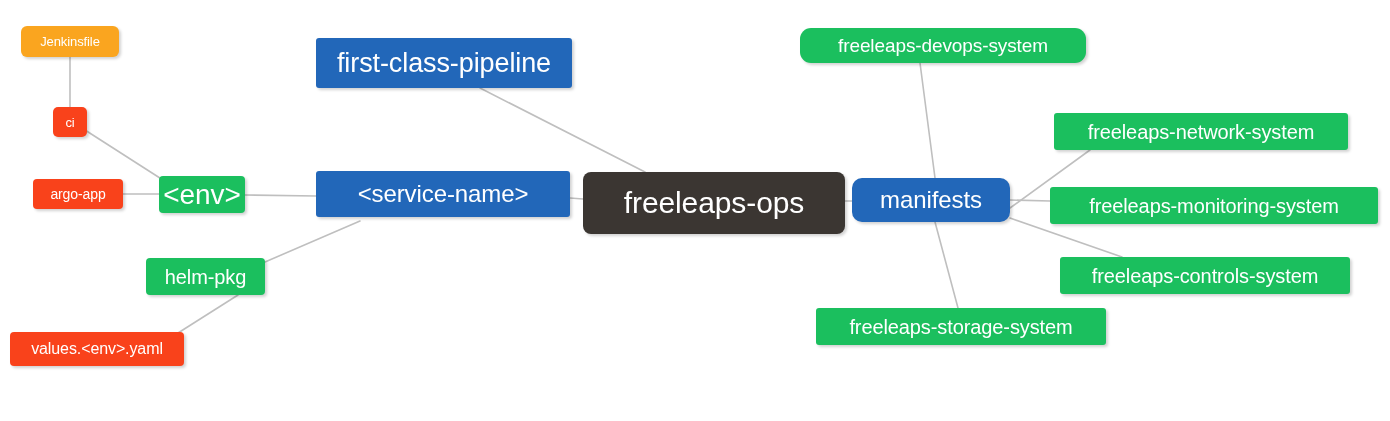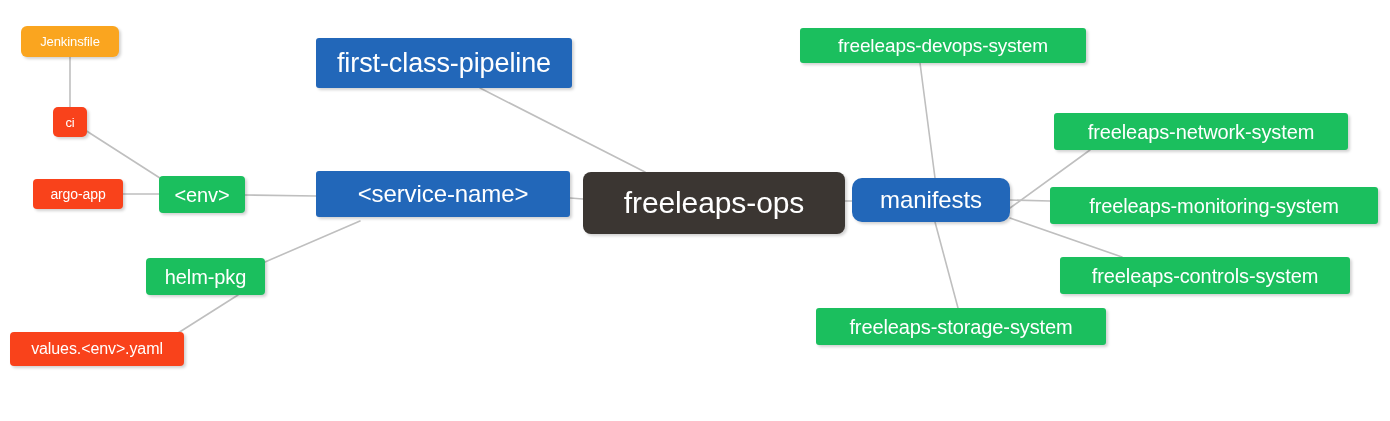--- a/index.html
+++ b/index.html
@@ -61,25 +61,25 @@
       <line x1="1010" y1="208" x2="1090" y2="150" stroke="#bfbfbf" stroke-width="1.6" stroke-linecap="round"></line>
       <line x1="1010" y1="200" x2="1050" y2="201" stroke="#bfbfbf" stroke-width="1.6" stroke-linecap="round"></line>
       <line x1="1010" y1="218" x2="1122" y2="257" stroke="#bfbfbf" stroke-width="1.6" stroke-linecap="round"></line>
       <line x1="935" y1="222" x2="958" y2="308" stroke="#bfbfbf" stroke-width="1.6" stroke-linecap="round"></line>
     </svg>
   <div id="node-layer">
       <div class="node" style="left: 21px; top: 26px; width: 98px; height: 31px; background: rgb(250, 165, 31); font-size: 13px; border-radius: 6px;">Jenkinsfile</div>
       <div class="node" style="left: 53px; top: 107px; width: 32px; height: 30px; background: rgb(249, 66, 27); font-size: 13px; border-radius: 5px;">ci</div>
       <div class="node" style="left: 33px; top: 179px; width: 90px; height: 30px; background: rgb(249, 66, 27); font-size: 14px; border-radius: 4px;">argo-app</div>
       <div class="node" style="left: 10px; top: 332px; width: 174px; height: 34px; background: rgb(249, 66, 27); font-size: 16px; border-radius: 4px;">values.&lt;env&gt;.yaml</div>
-      <div class="node" style="left: 159px; top: 176px; width: 86px; height: 37px; background: rgb(27, 191, 94); font-size: 20px; border-radius: 4px;">&lt;env&gt;</div>
+      <div class="node" style="left: 159px; top: 176px; width: 86px; height: 37px; background: rgb(27, 191, 94); font-size: 28px; border-radius: 4px;">&lt;env&gt;</div>
       <div class="node" style="left: 146px; top: 258px; width: 119px; height: 37px; background: rgb(27, 191, 94); font-size: 20px; border-radius: 4px;">helm-pkg</div>
       <div class="node" style="left: 316px; top: 38px; width: 256px; height: 50px; background: rgb(34, 103, 185); font-size: 27px; border-radius: 3px;">first-class-pipeline</div>
       <div class="node" style="left: 316px; top: 171px; width: 254px; height: 46px; background: rgb(34, 103, 185); font-size: 24px; border-radius: 3px;">&lt;service-name&gt;</div>
       <div class="node" style="left: 583px; top: 172px; width: 262px; height: 62px; background: rgb(59, 54, 50); font-size: 30px; border-radius: 8px;">freeleaps-ops</div>
       <div class="node" style="left: 852px; top: 178px; width: 158px; height: 44px; background: rgb(34, 103, 185); font-size: 24px; border-radius: 10px;">manifests</div>
-      <div class="node" style="left: 800px; top: 28px; width: 286px; height: 35px; background: rgb(27, 191, 94); font-size: 19px; border-radius: 3px;">freeleaps-devops-system</div>
+      <div class="node" style="left: 800px; top: 28px; width: 286px; height: 35px; background: rgb(27, 191, 94); font-size: 19px; border-radius: 11px;">freeleaps-devops-system</div>
       <div class="node" style="left: 1054px; top: 113px; width: 294px; height: 37px; background: rgb(27, 191, 94); font-size: 20px; border-radius: 3px;">freeleaps-network-system</div>
       <div class="node" style="left: 1050px; top: 187px; width: 328px; height: 37px; background: rgb(27, 191, 94); font-size: 20px; border-radius: 3px;">freeleaps-monitoring-system</div>
       <div class="node" style="left: 1060px; top: 257px; width: 290px; height: 37px; background: rgb(27, 191, 94); font-size: 20px; border-radius: 3px;">freeleaps-controls-system</div>
       <div class="node" style="left: 816px; top: 308px; width: 290px; height: 37px; background: rgb(27, 191, 94); font-size: 20px; border-radius: 3px;">freeleaps-storage-system</div>
     </div>
 </div>
 
 </body></html>

